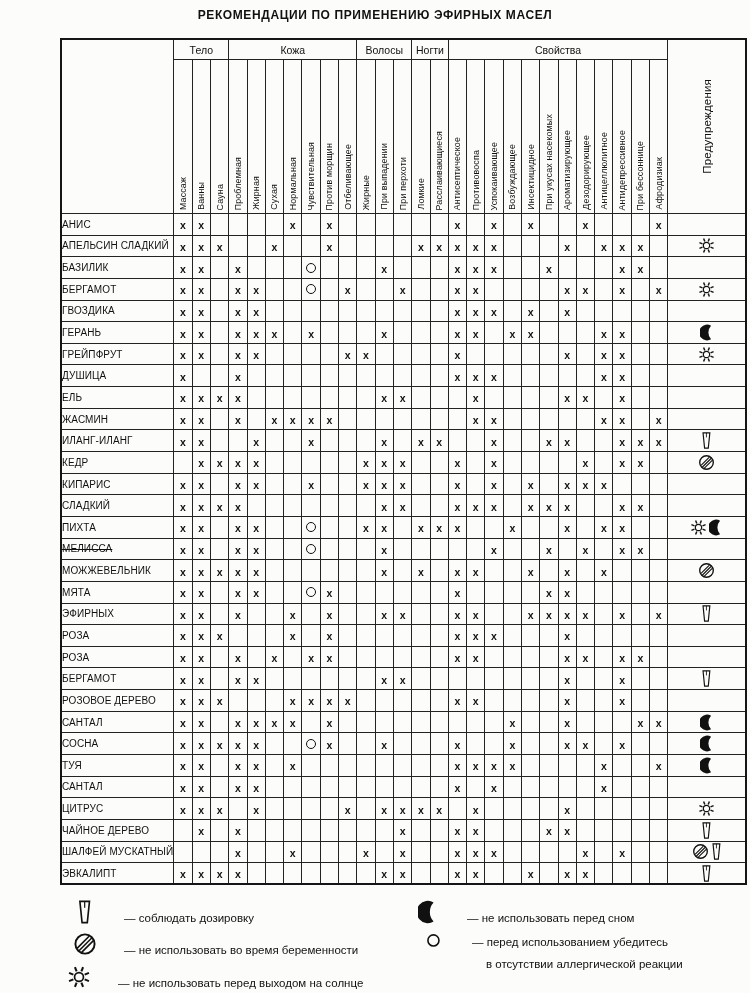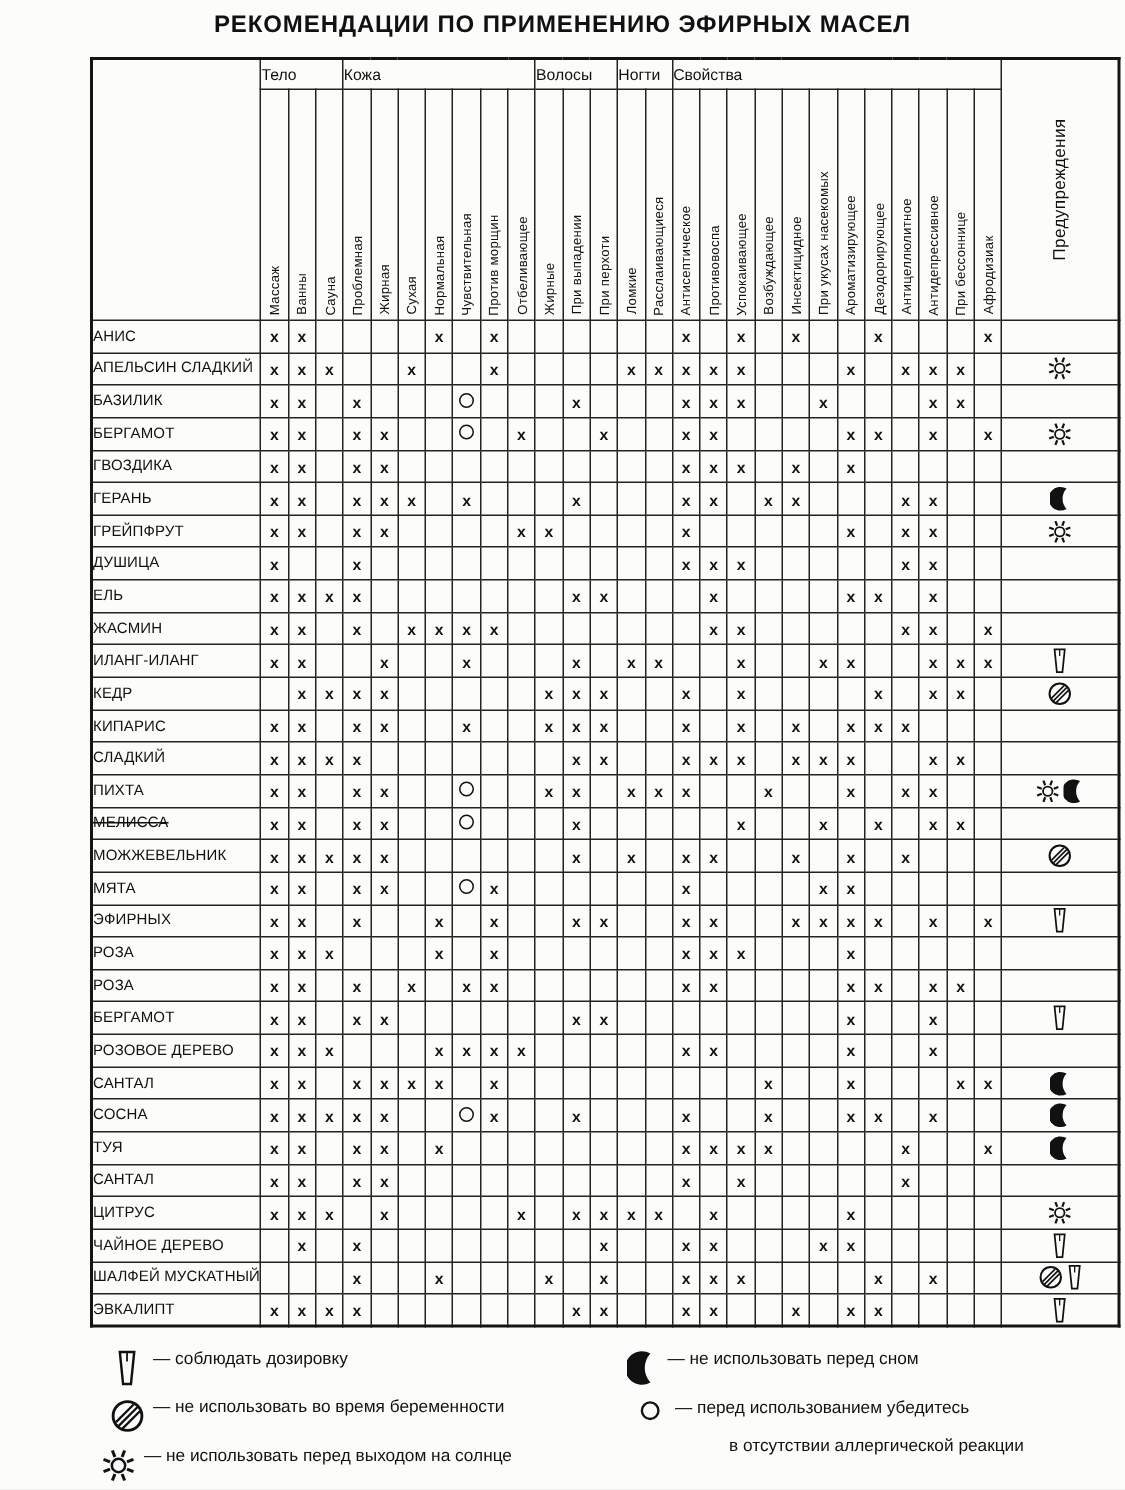--- a/index.html
+++ b/index.html
@@ -1,41 +1,41 @@
 <!DOCTYPE html>
 <html><head>
 <meta charset="utf-8">
 <style>
   html,body{margin:0;padding:0;background:#e8e8e6;}
   .page{width:750px;height:993px;position:relative;background:#fcfcfa;color:#111;
         font-family:"Liberation Sans",sans-serif;overflow:hidden;}
   .title{position:absolute;top:8px;left:0;width:750px;text-align:center;
-         font-size:16px;font-weight:700;letter-spacing:.6px;}
+         font-size:12px;font-weight:700;letter-spacing:.6px;}
   table.matrix{position:absolute;left:60px;top:38px;border-collapse:collapse;
          table-layout:fixed;border:2.2px solid #151515;}
   table.matrix td{border:1px solid #232323;padding:0;overflow:hidden;}
   td.corner{border-bottom:1px solid #232323;}
-  td.grp{height:19px;font-size:10.5px;vertical-align:middle;
+  td.grp{height:19px;font-size:10.5px;text-align:center;vertical-align:middle;
          font-weight:400;}
   td.rot{height:153px;vertical-align:bottom;}
   .vlabel{writing-mode:vertical-rl;transform:rotate(180deg);white-space:nowrap;
           font-size:8.8px;line-height:10px;margin:0 auto 3px auto;letter-spacing:.2px;}
   td.warnhead{vertical-align:middle;}
   .vlabel.warn{font-size:11.5px;margin:0 auto;}
   td.name{font-size:10px;padding-left:4px;vertical-align:middle;white-space:nowrap;
           letter-spacing:.1px;}
   td.cell{text-align:center;vertical-align:middle;}
   td.sec{border-left:3px double #151515;}
   td.warncell{text-align:center;vertical-align:middle;}
   .wrap{display:flex;align-items:center;justify-content:center;gap:2px;height:100%;}
   .xmark{font-size:10.5px;font-weight:700;line-height:1;}
   .omark{display:inline-block;width:8px;height:8px;border:1.3px solid #111;
          border-radius:50%;}
   .legend{position:absolute;top:893px;left:0;width:750px;font-size:11.5px;}
-  .lg-item{position:absolute;display:flex;align-items:flex-start;gap:4px;}
+  .lg-item{position:absolute;display:flex;align-items:flex-end;gap:26px;}
   .lg-icon{display:flex;align-items:center;justify-content:center;width:26px;}
   .lg-text{white-space:nowrap;}
   .lg-line2{position:absolute;white-space:nowrap;}
   svg{display:block;}
 </style>
 </head>
 <body>
 
 <div class="page">
   <div class="title">РЕКОМЕНДАЦИИ ПО ПРИМЕНЕНИЮ ЭФИРНЫХ МАСЕЛ</div>

